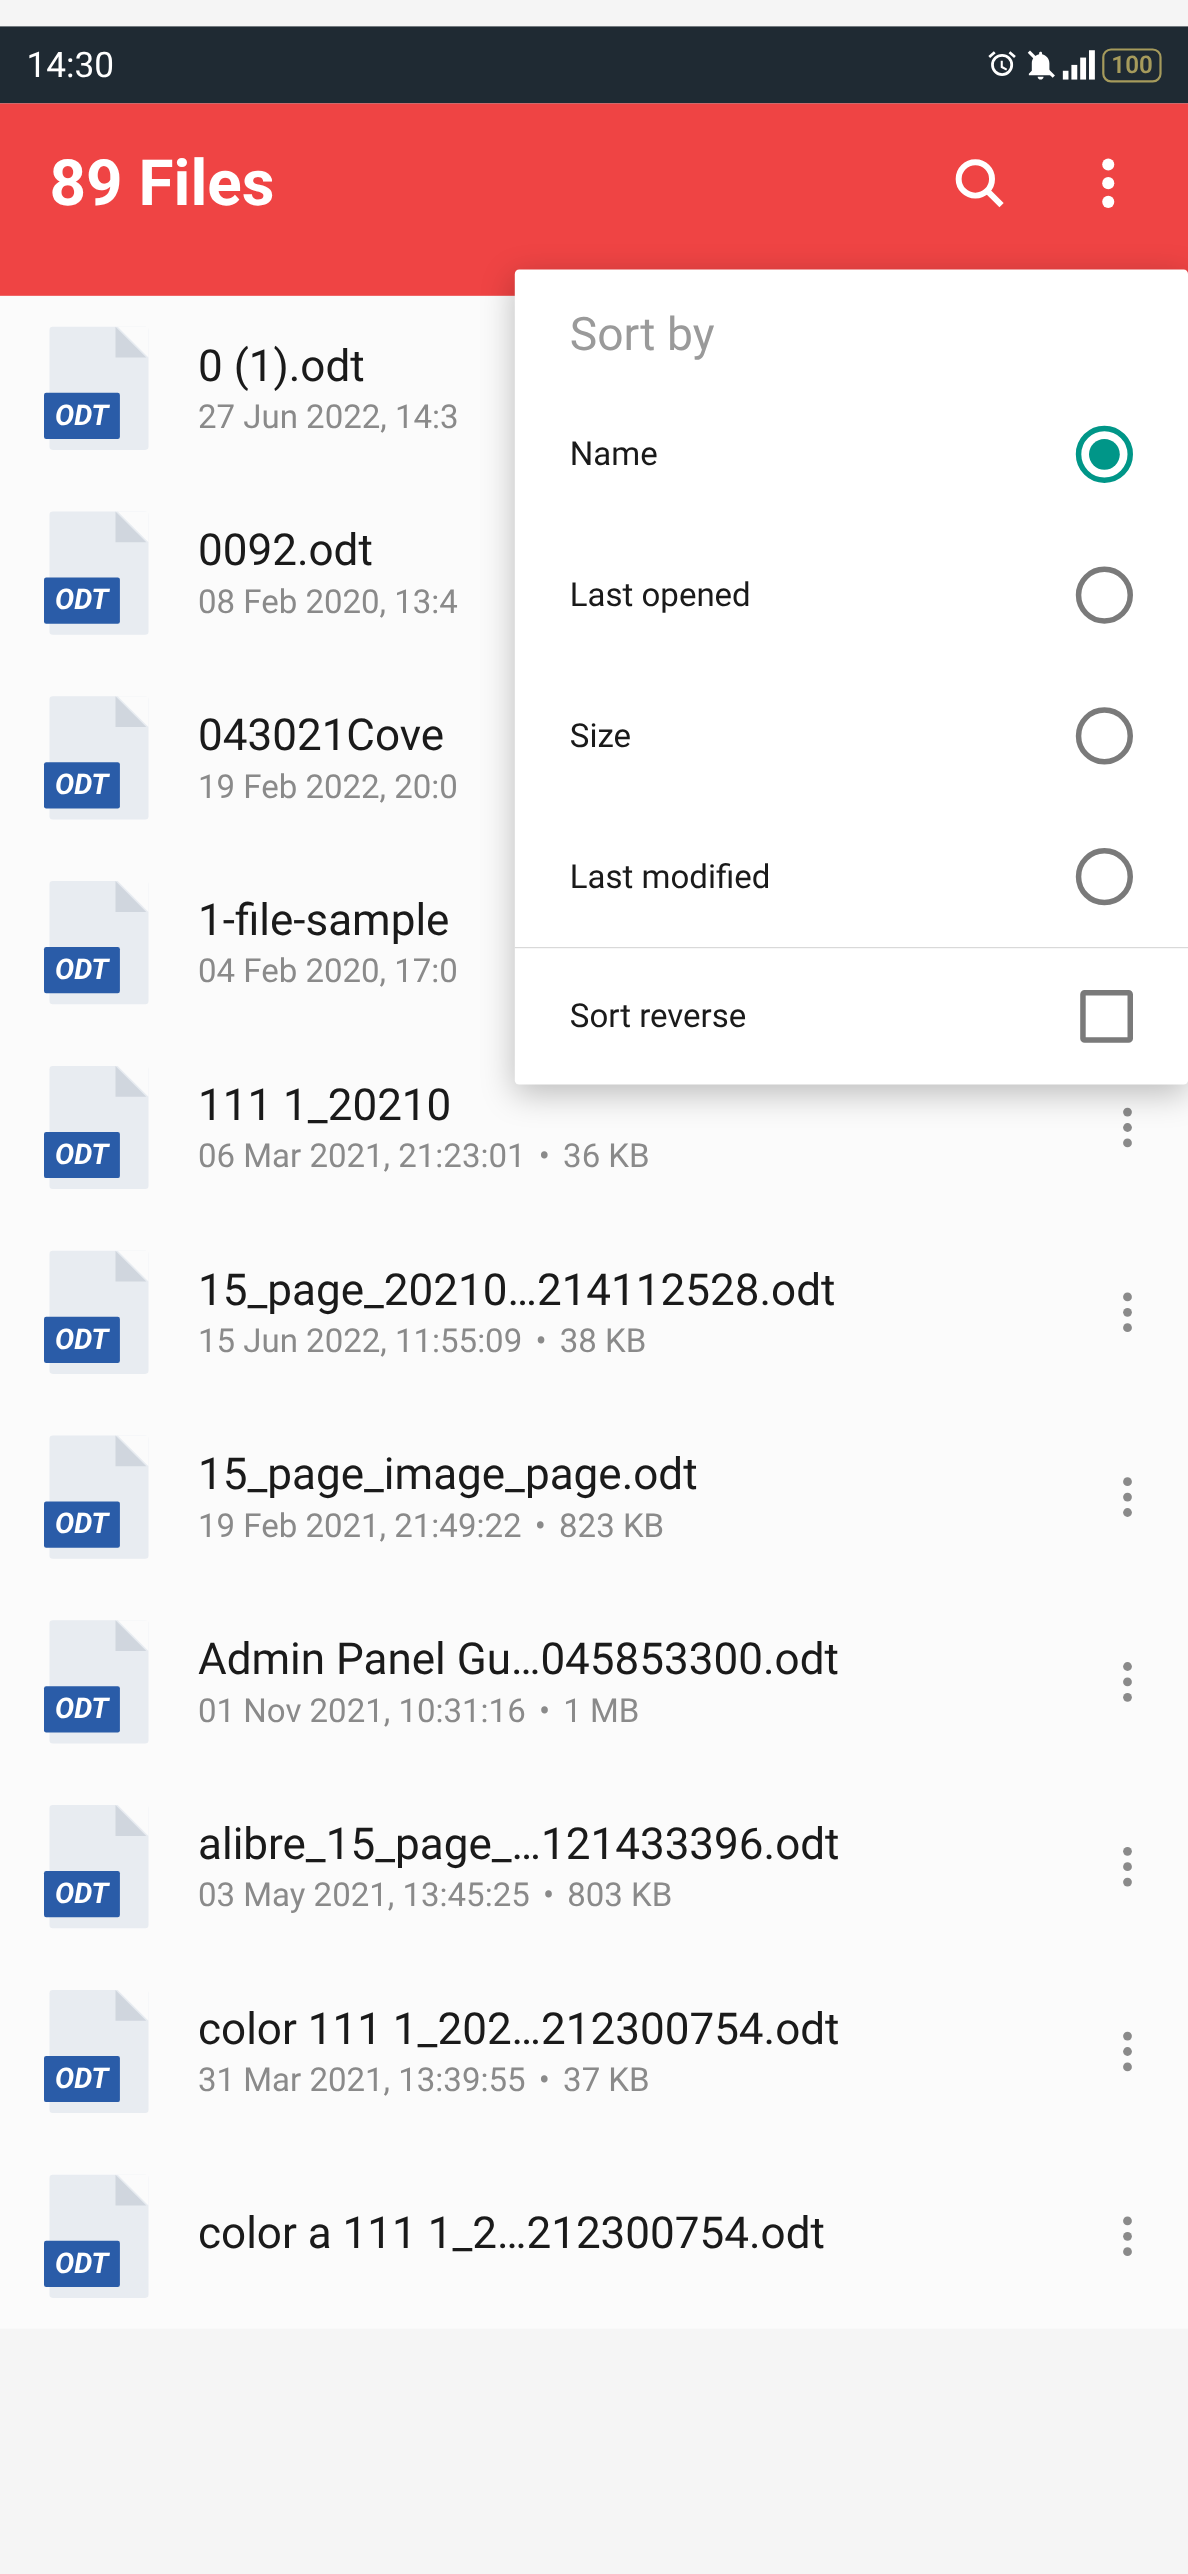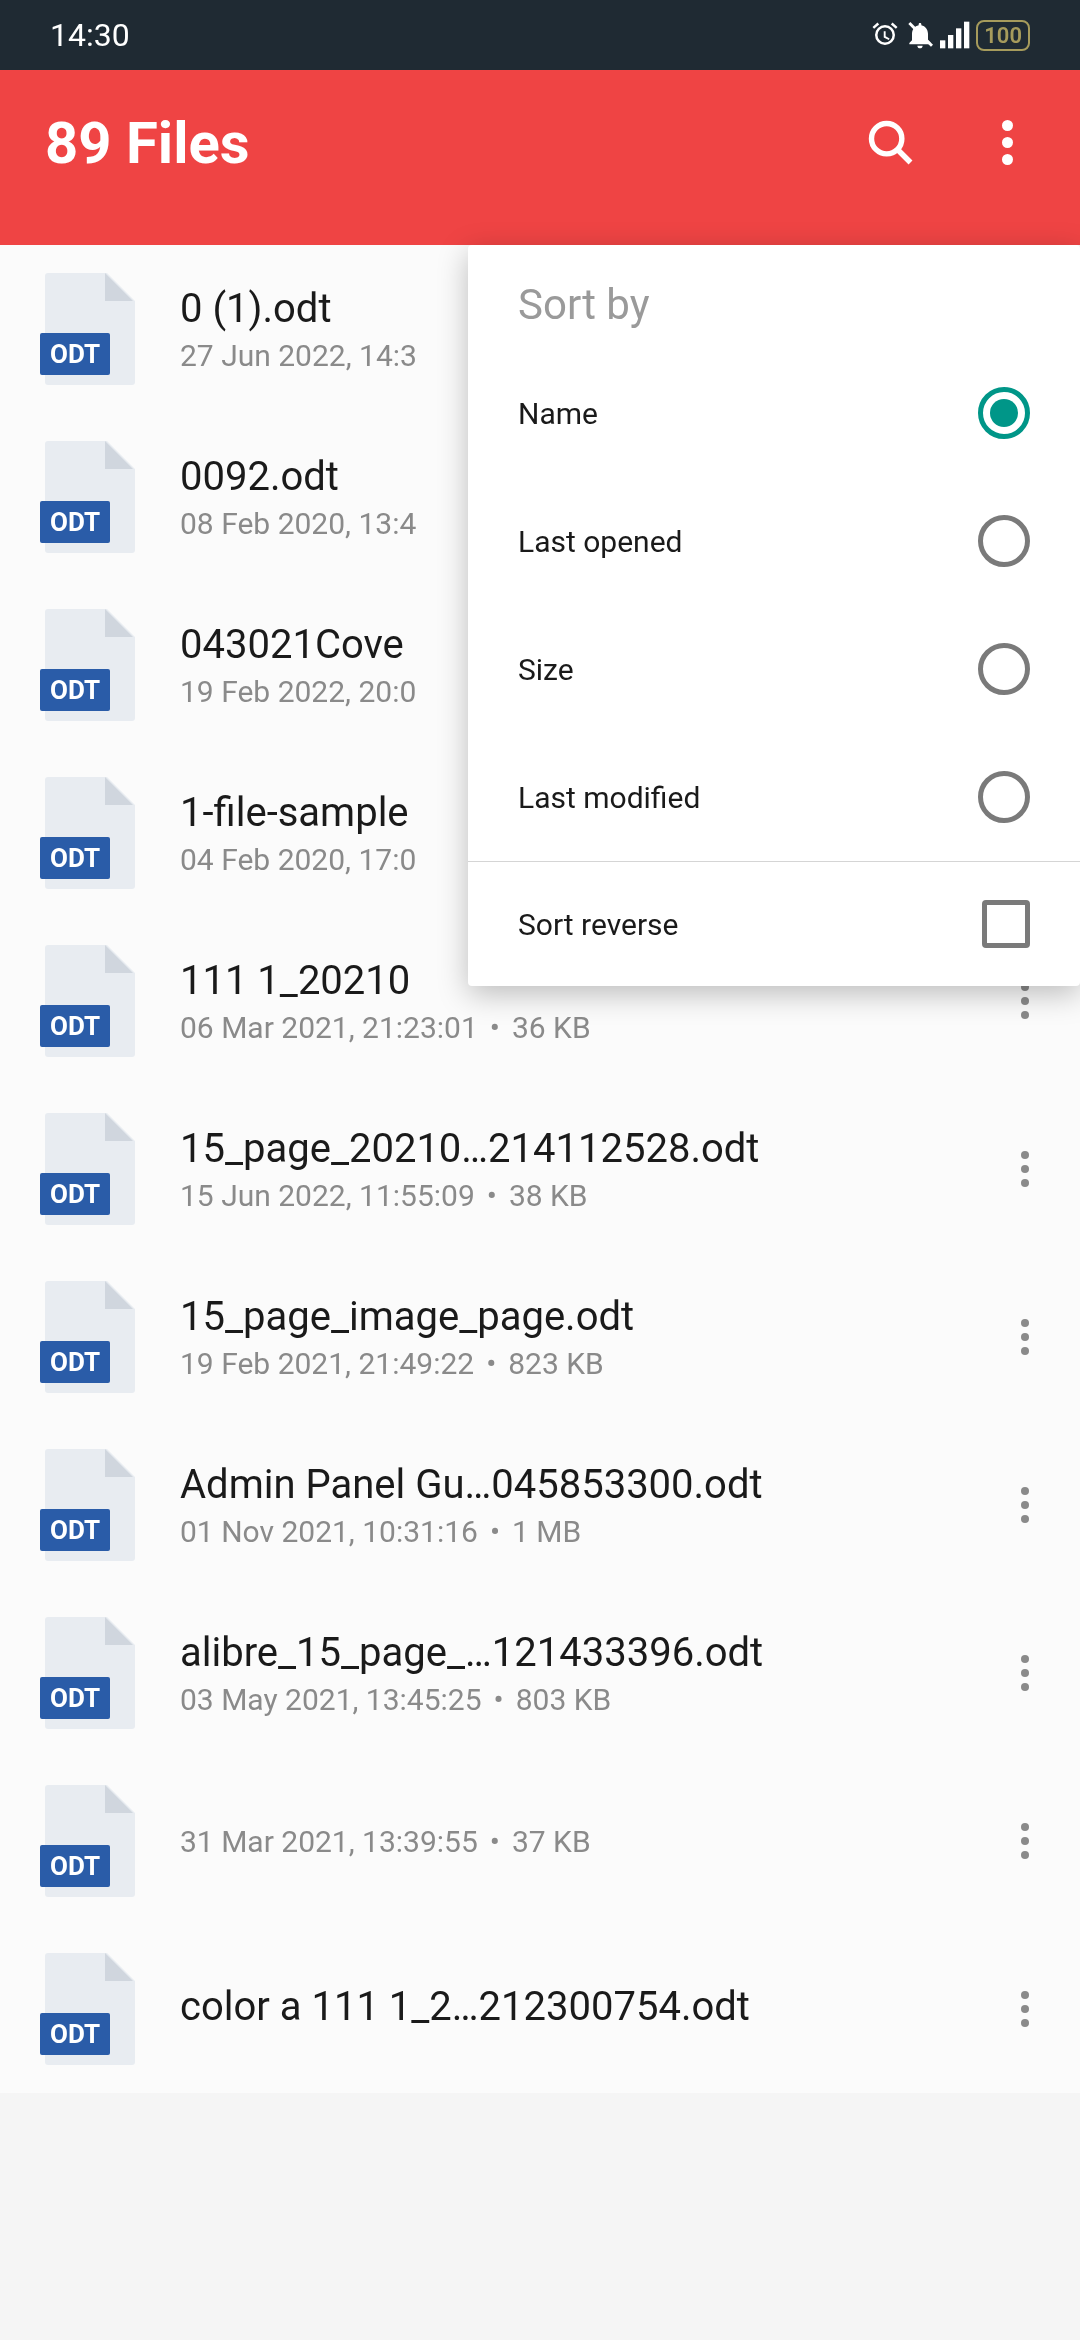--- a/index.html
+++ b/index.html
@@ -15,22 +15,23 @@
       overflow: hidden;
       position: relative;
     }
     .status-bar {
       height: 70px;
       background: #1f2a33;
       color: #fff;
       display: flex;
       align-items: center;
       justify-content: space-between;
-      padding: 0 50px;
+      padding: 0 24px;
       font-size: 32px;
+      margin-top: 24px;
     }
     .status-right {
       display: flex;
       align-items: center;
       gap: 4px;
     }
     .status-right svg {
       fill: #fff;
     }
     .battery-pill {
@@ -75,20 +76,21 @@
       display: flex;
       align-items: center;
       padding: 24px 30px 24px 40px;
       gap: 40px;
     }
     .file-icon {
       width: 100px;
       height: 120px;
       position: relative;
       flex-shrink: 0;
+      font-style: italic;
     }
     .file-icon-body {
       width: 90px;
       height: 112px;
       background: #e8ecf1;
       border-radius: 3px;
       position: absolute;
       top: 4px;
       left: 5px;
     }
@@ -429,20 +431,21 @@
         </div>
     </div>
     </div>
     <div class="file-item">
     <div class="file-icon">
       <div class="file-icon-body"></div>
       <div class="file-icon-fold"></div>
       <div class="file-icon-badge">ODT</div>
     </div>
     <div class="file-info">
+      <div class="file-name">color 111 1_202…212300754.odt</div>
       <div class="file-meta">31 Mar 2021, 13:39:55<span class="dot">•</span>37 KB</div>
     </div>
     <div class="file-more">
       <div class="dots-v">
           <span></span>
           <span></span>
           <span></span>
         </div>
     </div>
     </div>

